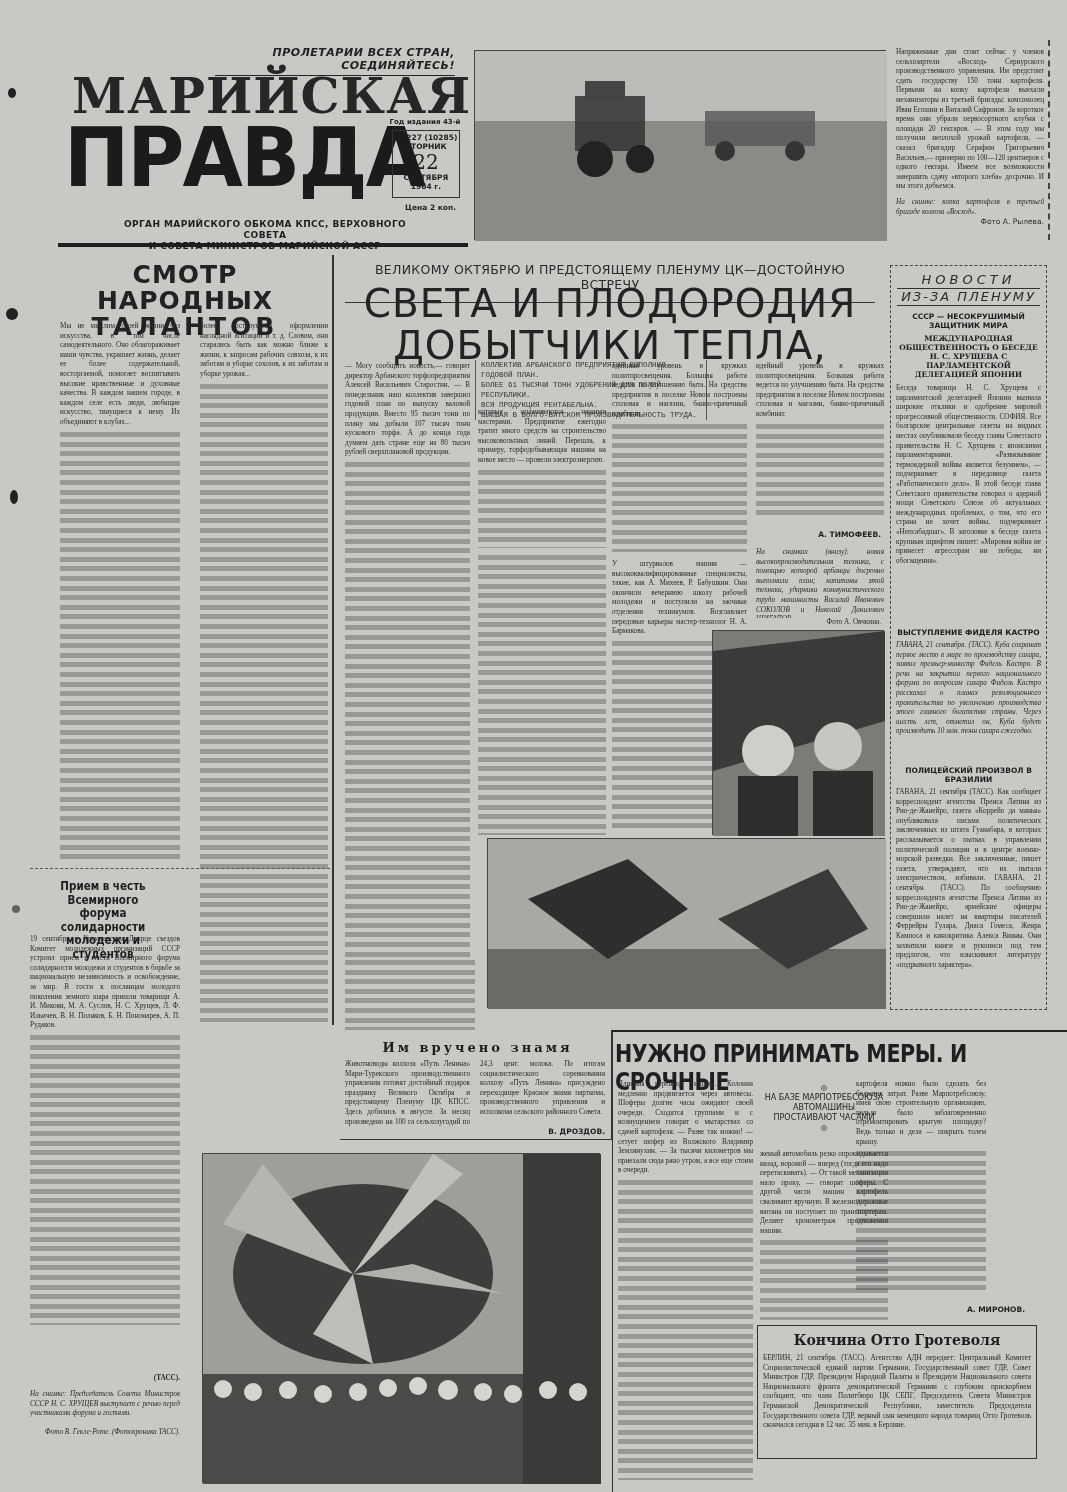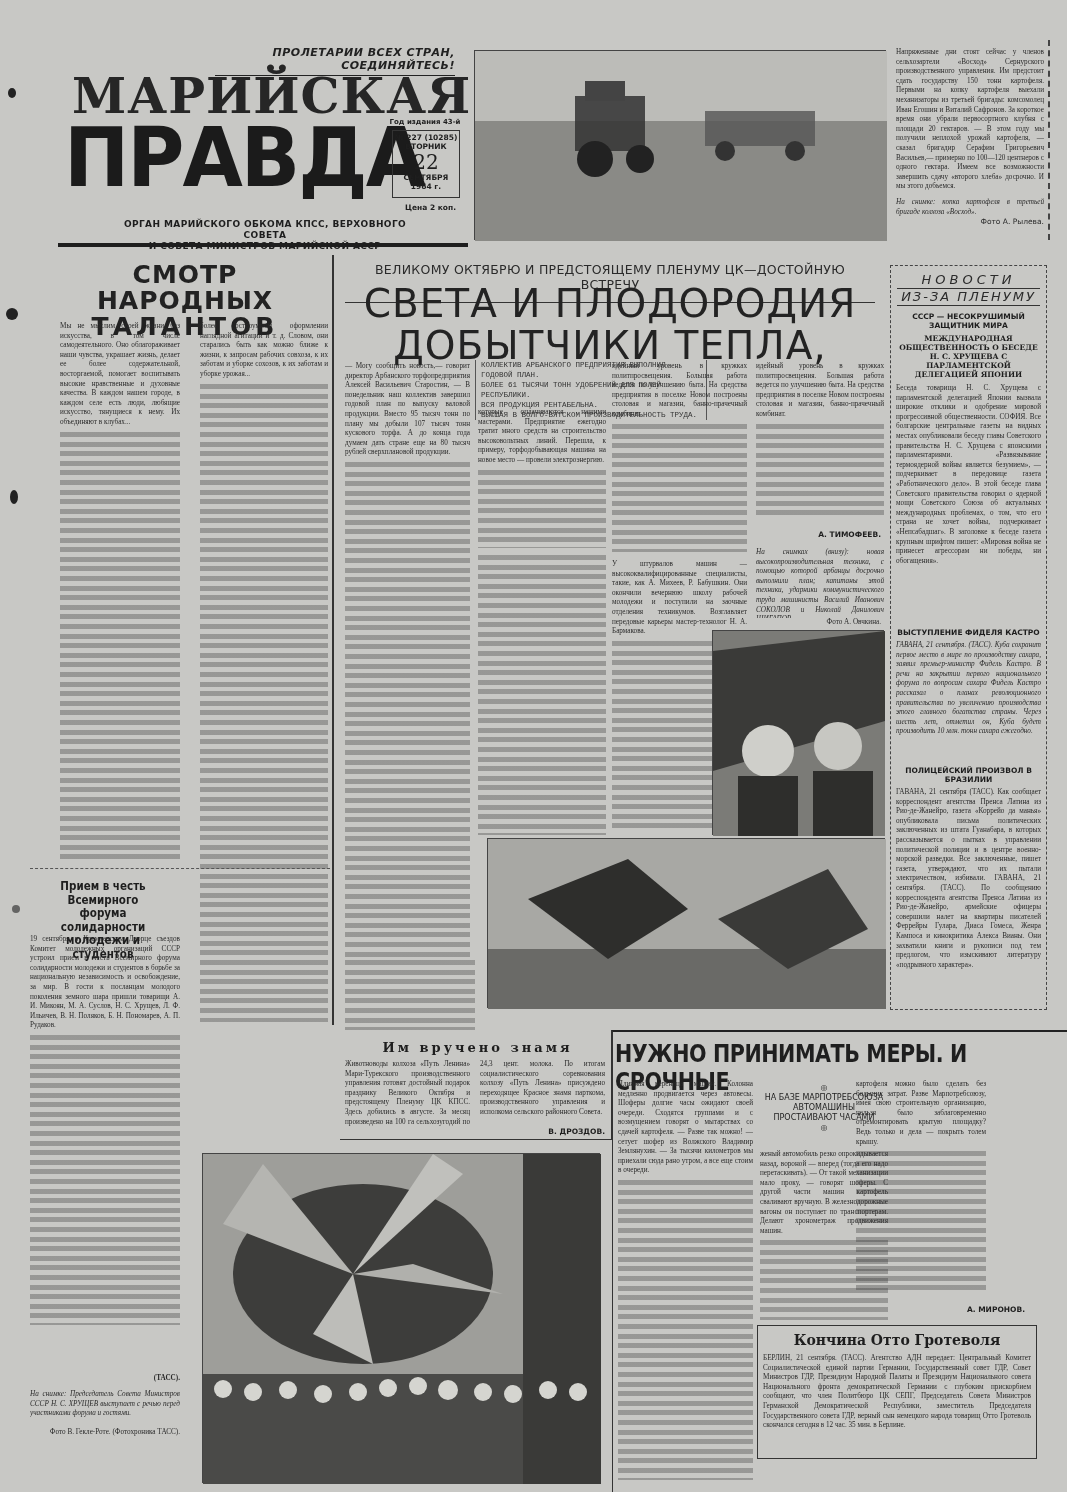--- a/index.html
+++ b/index.html
@@ -204,21 +204,21 @@
   <div>Прием в честь Всемирного</div>
   <div>форума солидарности</div>
   <div>молодежи и студентов</div>
 </div>
 <div class="abs body-text col" style="left:30px;top:935px;width:150px;height:410px;">
   <span>19 сентября в Кремлевском Дворце съездов Комитет молодежных организаций СССР устроил прием в честь Всемирного форума солидарности молодежи и студентов в борьбе за национальную независимость и освобождение, за мир. В гости к посланцам молодого поколения земного шара пришли товарищи А. И. Микоян, М. А. Суслов, Н. С. Хрущев, Л. Ф. Ильичев, В. Н. Поляков, Б. Н. Пономарев, А. П. Рудаков.</span>
   <div class="filler" style="height:290px;margin-top:4px;"></div>
 </div>
 <div class="abs body-text" style="left:130px;top:1374px;width:50px;text-align:right;font-weight:bold;">(ТАСС).</div>
 <div class="abs body-text caption-italic" style="left:30px;top:1390px;width:150px;">На снимке: Председатель Совета Министров СССР Н. С. ХРУЩЕВ выступает с речью перед участниками форума и гостями.</div>
-<div class="abs body-text" style="left:40px;top:1428px;width:140px;text-align:right;">Фото В. Гекле-Роте. (Фотохроника ТАСС).</div>
+<div class="abs body-text" style="left:40px;top:1428px;width:140px;text-align:right;font-style:italic;">Фото В. Гекле-Роте. (Фотохроника ТАСС).</div>
 <div class="abs photo" style="left:202px;top:1153px;width:398px;height:330px;background:#8d8d89;">
   <svg width="398" height="330">
     <rect x="0" y="0" width="398" height="330" fill="#9e9e9a"></rect>
     <rect x="320" y="0" width="78" height="330" fill="#3a3a38"></rect>
     <ellipse cx="160" cy="120" rx="130" ry="90" fill="#3d3d3b"></ellipse>
     <polygon points="60,10 150,120 20,70" fill="#b5b5b1"></polygon>
     <polygon points="150,120 230,0 260,20" fill="#c0c0bc"></polygon>
     <polygon points="150,120 300,140 210,110" fill="#b0b0ac"></polygon>
     <polygon points="150,120 170,210 110,180" fill="#bdbdb9"></polygon>
     <rect x="0" y="220" width="320" height="110" fill="#4a4a48"></rect>

